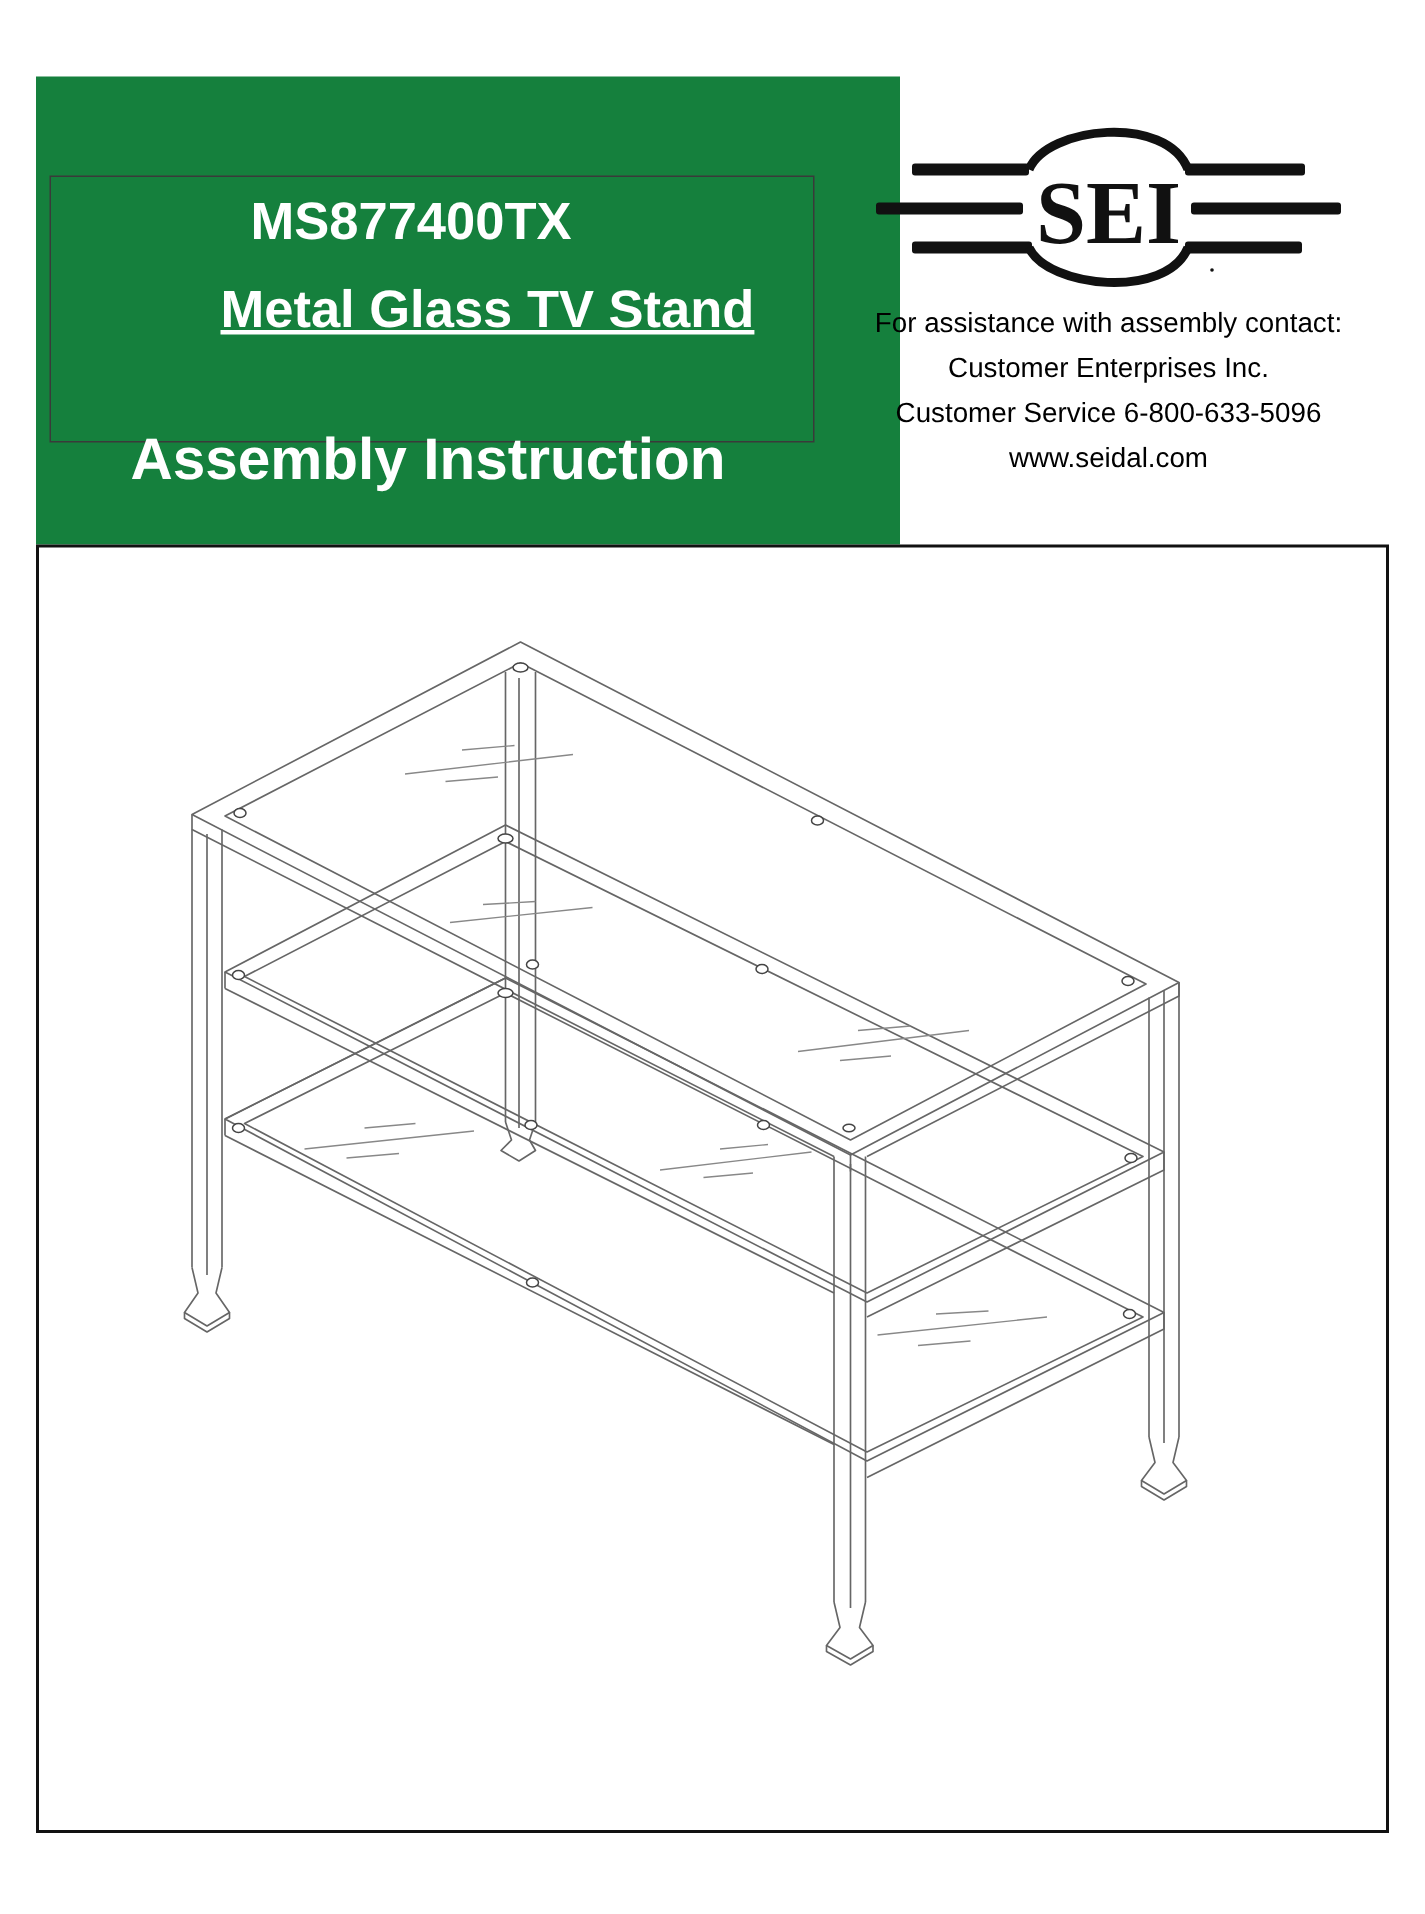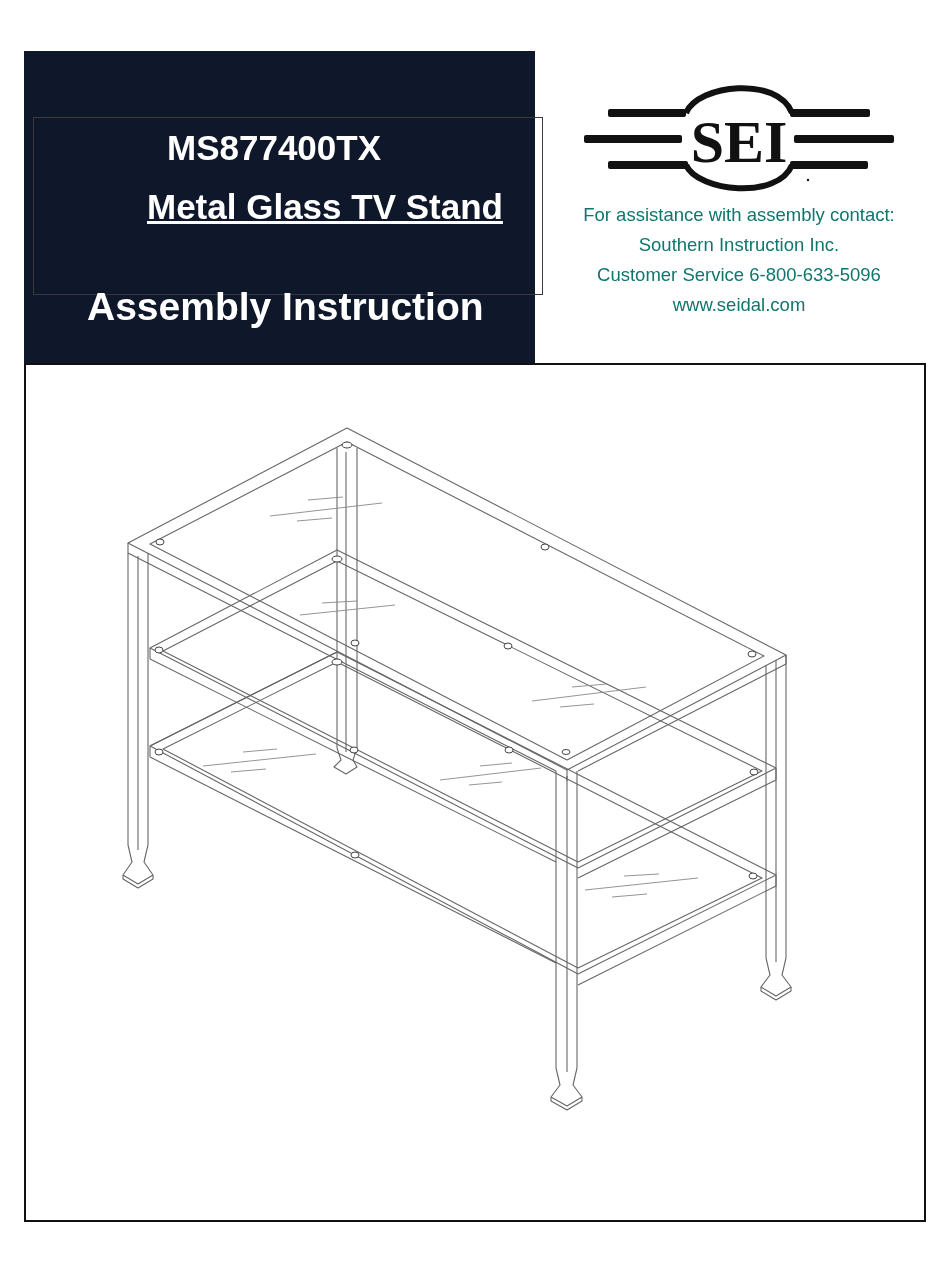--- a/index.html
+++ b/index.html
@@ -1,31 +1,31 @@
 <!DOCTYPE html>
 <html><head>
 <meta charset="utf-8">
 <style>
   html, body { margin: 0; padding: 0; background: #ffffff; }
   body { width: 950px; height: 1276px; position: relative; overflow: hidden; font-family: "Liberation Sans", sans-serif; }
   .header-black {
-    position: absolute; left: 24px; top: 51px; width: 511px; height: 312px;
-    background: #0f172a;
+    position: absolute; left: 24px; top: 51px; width: 576px; height: 312px;
+    background: #15803d;
   }
   .header-rule-box {
     position: absolute; left: 9px; top: 66px; width: 510px; height: 178px;
     border: 1px solid #3a3a3a; box-sizing: border-box;
   }
   .title-line { position: absolute; color: #ffffff; font-weight: bold; white-space: nowrap; letter-spacing: 0px; }
   .model { left: 143px; top: 77px; font-size: 35px; }
   .product { left: 123px; top: 136px; font-size: 35px; text-decoration: underline; }
   .doc-type { left: 63px; top: 195px; font-size: 39px; margin-top: 39px; }
 
   .logo { position: absolute; left: 578px; top: 76px; width: 322px; height: 122px; }
-  .contact { position: absolute; left: 556px; top: 200px; width: 366px; text-align: center; color: #0f766e; font-size: 18.5px; line-height: 30px; }
+  .contact { position: absolute; left: 556px; top: 200px; width: 366px; text-align: center; color: #000000; font-size: 18.5px; line-height: 30px; }
   .contact div { white-space: nowrap; }
 
   .drawing-frame {
     position: absolute; left: 24px; top: 363px; width: 902px; height: 859px;
     border: 2px solid #111111; box-sizing: border-box; border-top-width: 2px;
   }
   .stand-svg { position: absolute; left: 0; top: 0; }
 </style>
 </head>
 <body>
@@ -49,21 +49,21 @@
   </g>
 
   <path d="M108 37 C 120 8, 200 0, 214 37" fill="none" stroke="#111" stroke-width="6"></path>
   <path d="M108 89 C 120 116, 200 124, 214 89" fill="none" stroke="#111" stroke-width="6"></path>
   <text x="161" y="86" text-anchor="middle" font-family="Liberation Serif, serif" font-weight="bold" font-size="60" fill="#111">SEI</text>
   <circle cx="230" cy="104" r="1.2" fill="#111"></circle>
 </svg>
 
 <div class="contact">
   <div>For assistance with assembly contact:</div>
-  <div>Southern Instruction Inc.</div>
+  <div>Customer Enterprises Inc.</div>
   <div>Customer Service 6-800-633-5096</div>
   <div>www.seidal.com</div>
 </div>
 
 <div class="drawing-frame"></div>
 
 <svg class="stand-svg" width="950" height="1276" viewBox="0 0 950 1276" xmlns="http://www.w3.org/2000/svg">
   <g fill="none" stroke="#666" stroke-width="1.1" stroke-linejoin="round">
 
     <g>

